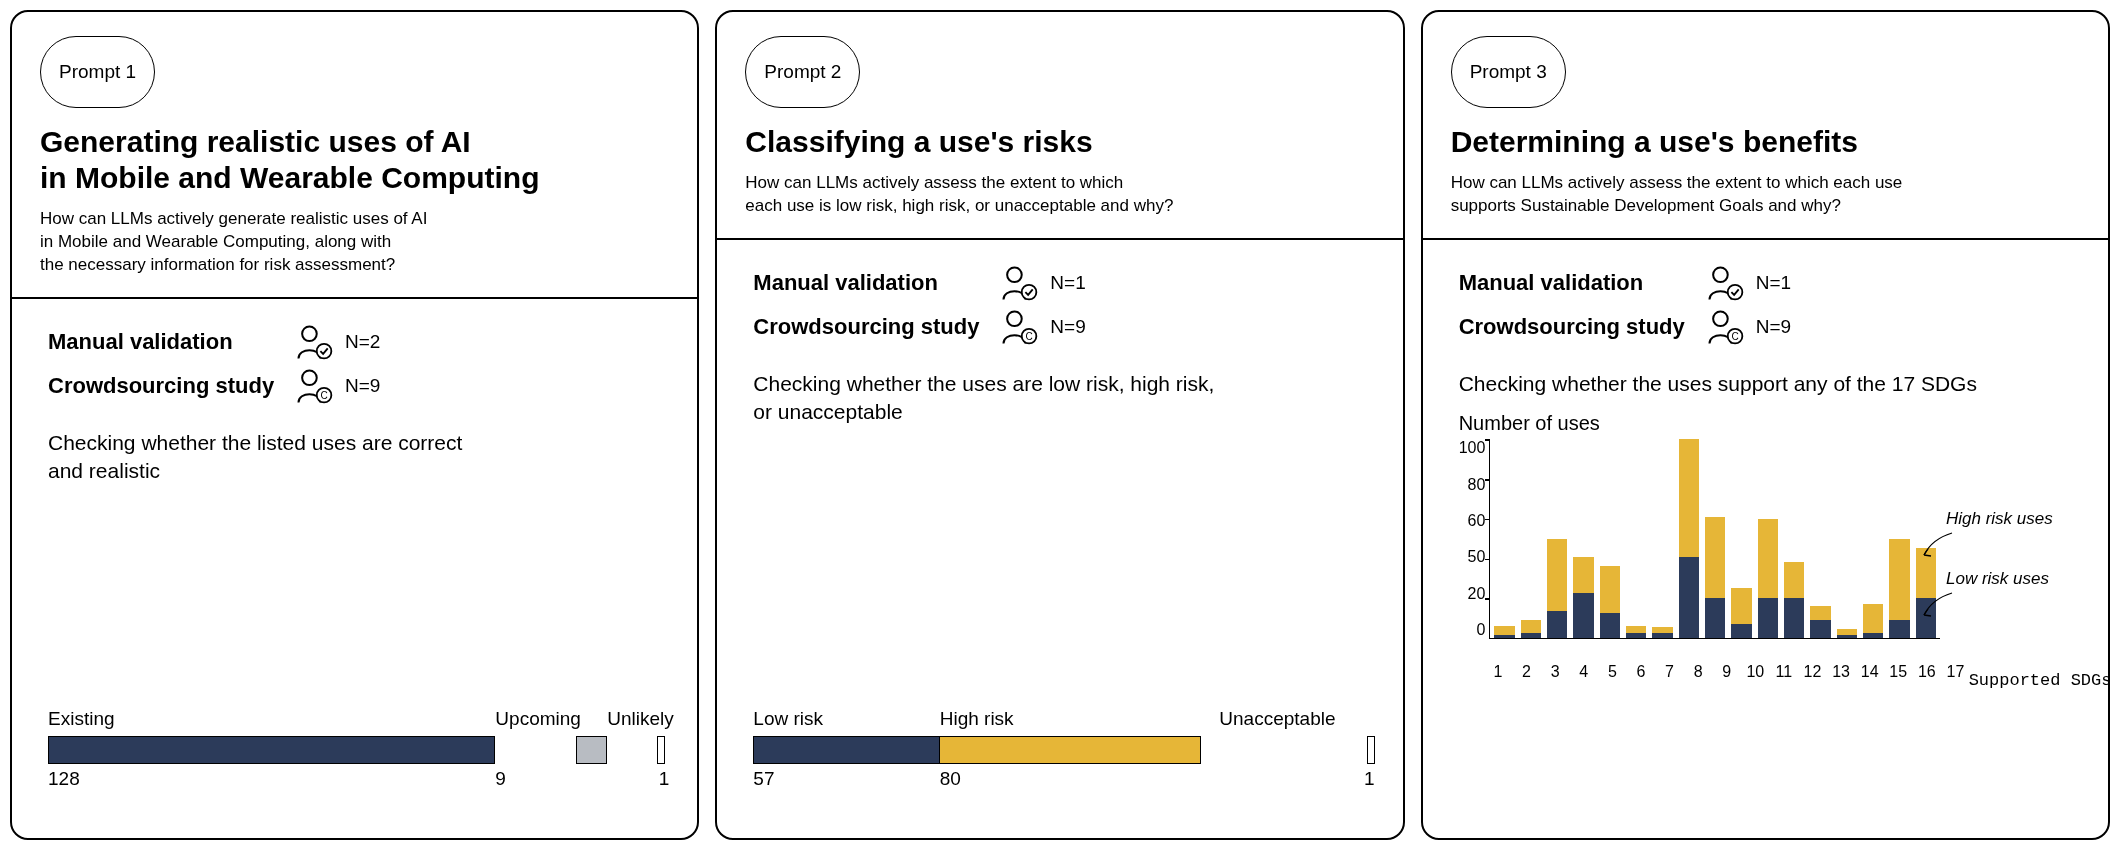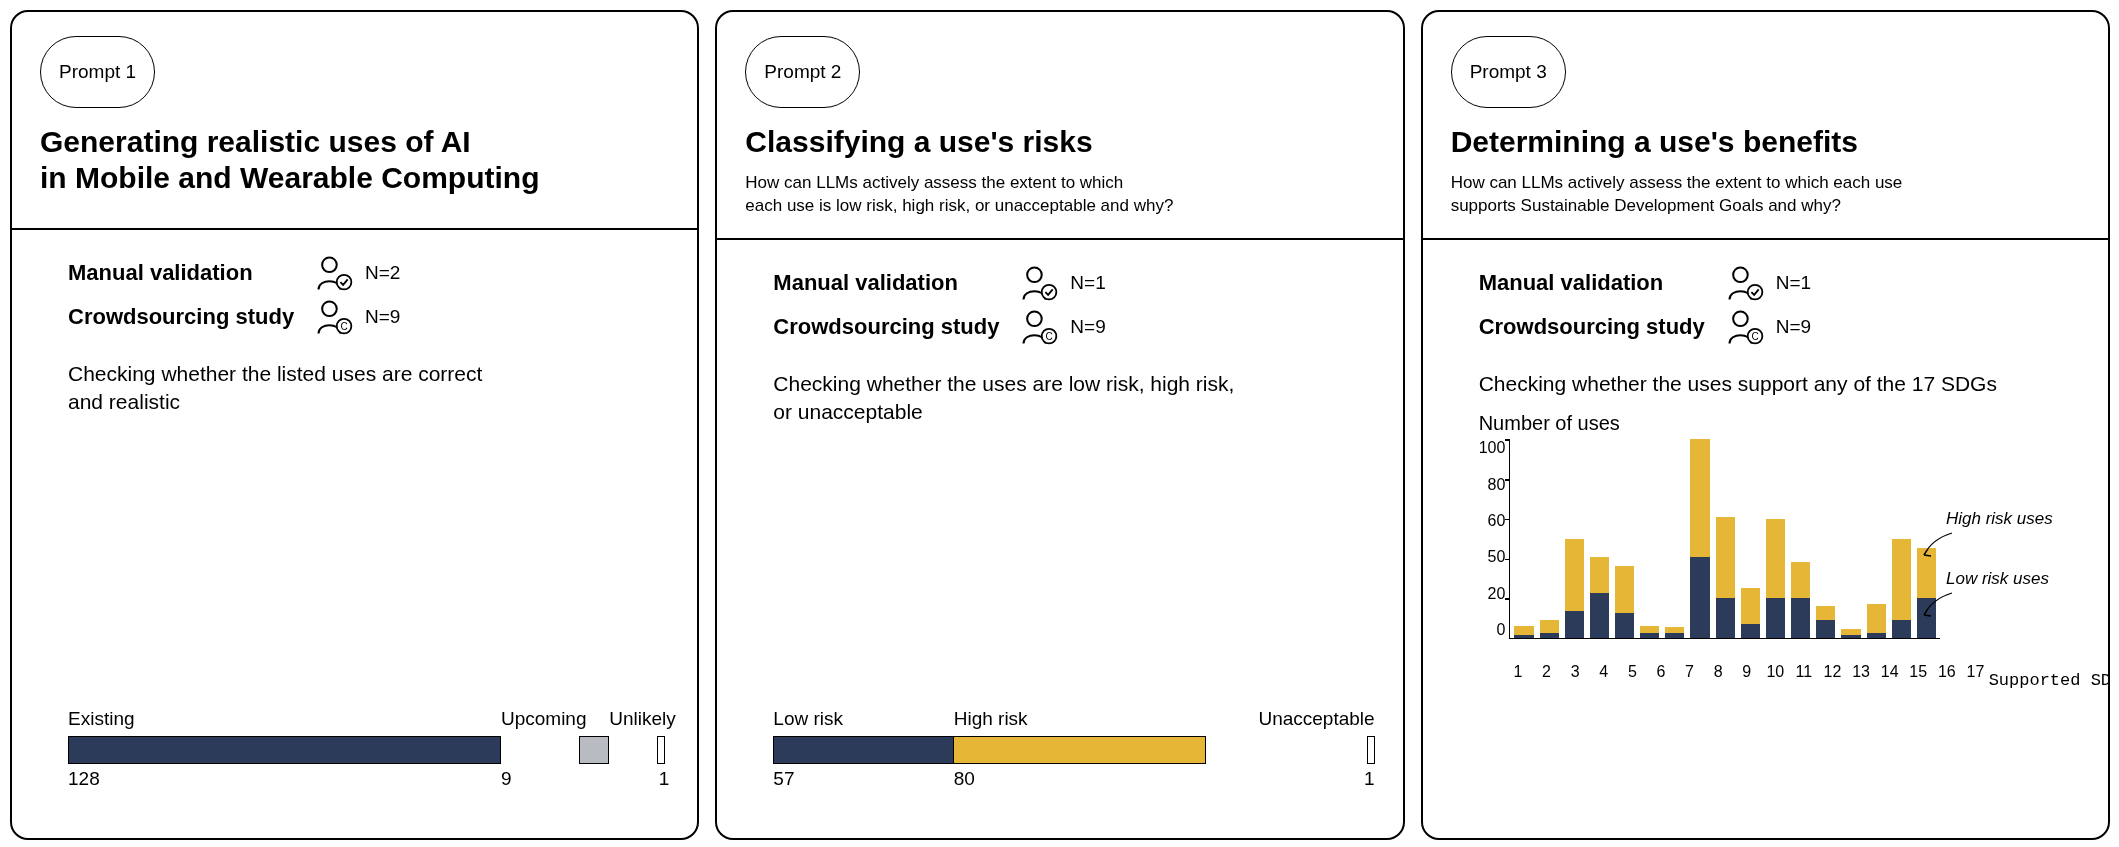--- a/index.html
+++ b/index.html
@@ -40,25 +40,24 @@
     line-height: 1.2;
     margin-bottom: 12px;
     white-space: pre-line;
   }
   .panel-desc {
     font-size: 17px;
     line-height: 1.35;
     white-space: pre-line;
   }
   .panel-body {
-    padding: 24px 28px 18px 28px;
+    padding: 24px 28px 18px 36px;
     flex: 1;
     display: flex;
     flex-direction: column;
-    margin-left: 28px;
   }
   .val-row {
     display: flex;
     align-items: center;
     gap: 10px;
     margin-bottom: 6px;
   }
   .val-label {
     font-size: 22px;
     font-weight: 700;
@@ -165,20 +164,23 @@
 </head>
 <body>
 
 <div class="panels">
 
   <div class="panel">
     <div class="panel-top">
       <div class="badge">Prompt 1</div>
       <div class="panel-title">Generating realistic uses of AI
 in Mobile and Wearable Computing</div>
+      <div class="panel-desc">How can LLMs actively generate realistic uses of AI
+in Mobile and Wearable Computing, along with
+the necessary information for risk assessment?</div>
     </div>
     <div class="panel-body">
       <div class="val-row">
         <div class="val-label">Manual validation</div>
         <svg class="person-icon" viewBox="0 0 46 40">
           <circle cx="18" cy="11" r="8" fill="none" stroke="#000" stroke-width="2.2"></circle>
           <path d="M6 38 C6 26 30 26 30 38" fill="none" stroke="#000" stroke-width="2.2"></path>
           <circle cx="34" cy="30" r="8" fill="#fff" stroke="#000" stroke-width="2"></circle>
           <path d="M30 30 l3 3 l5 -6" fill="none" stroke="#000" stroke-width="2"></path>
         </svg>
@@ -247,21 +249,21 @@
         </svg>
         <div class="val-n">N=9</div>
       </div>
       <div class="check-text">Checking whether the uses are low risk, high risk,
 or unacceptable</div>
 
       <div class="barblock">
         <div class="bar-labels-top">
           <div style="flex:0 0 30%;">Low risk</div>
           <div style="flex:0 0 45%;">High risk</div>
-          <div style="flex:0 0 25%; text-align:right;">Unacceptable</div>
+          <div style="flex:0 0 25%; text-align:left;">Unacceptable</div>
         </div>
         <div class="bar-track">
           <div class="seg seg-navy" style="width:30%;"></div>
           <div class="seg seg-yellow" style="width:42%; border-left:none;"></div>
           <div style="flex:1;"></div>
           <div class="seg seg-white" style="width:1.3%;"></div>
         </div>
         <div class="bar-labels-bot">
           <div style="flex:0 0 30%;">57</div>
           <div style="flex:0 0 45%;">80</div>

